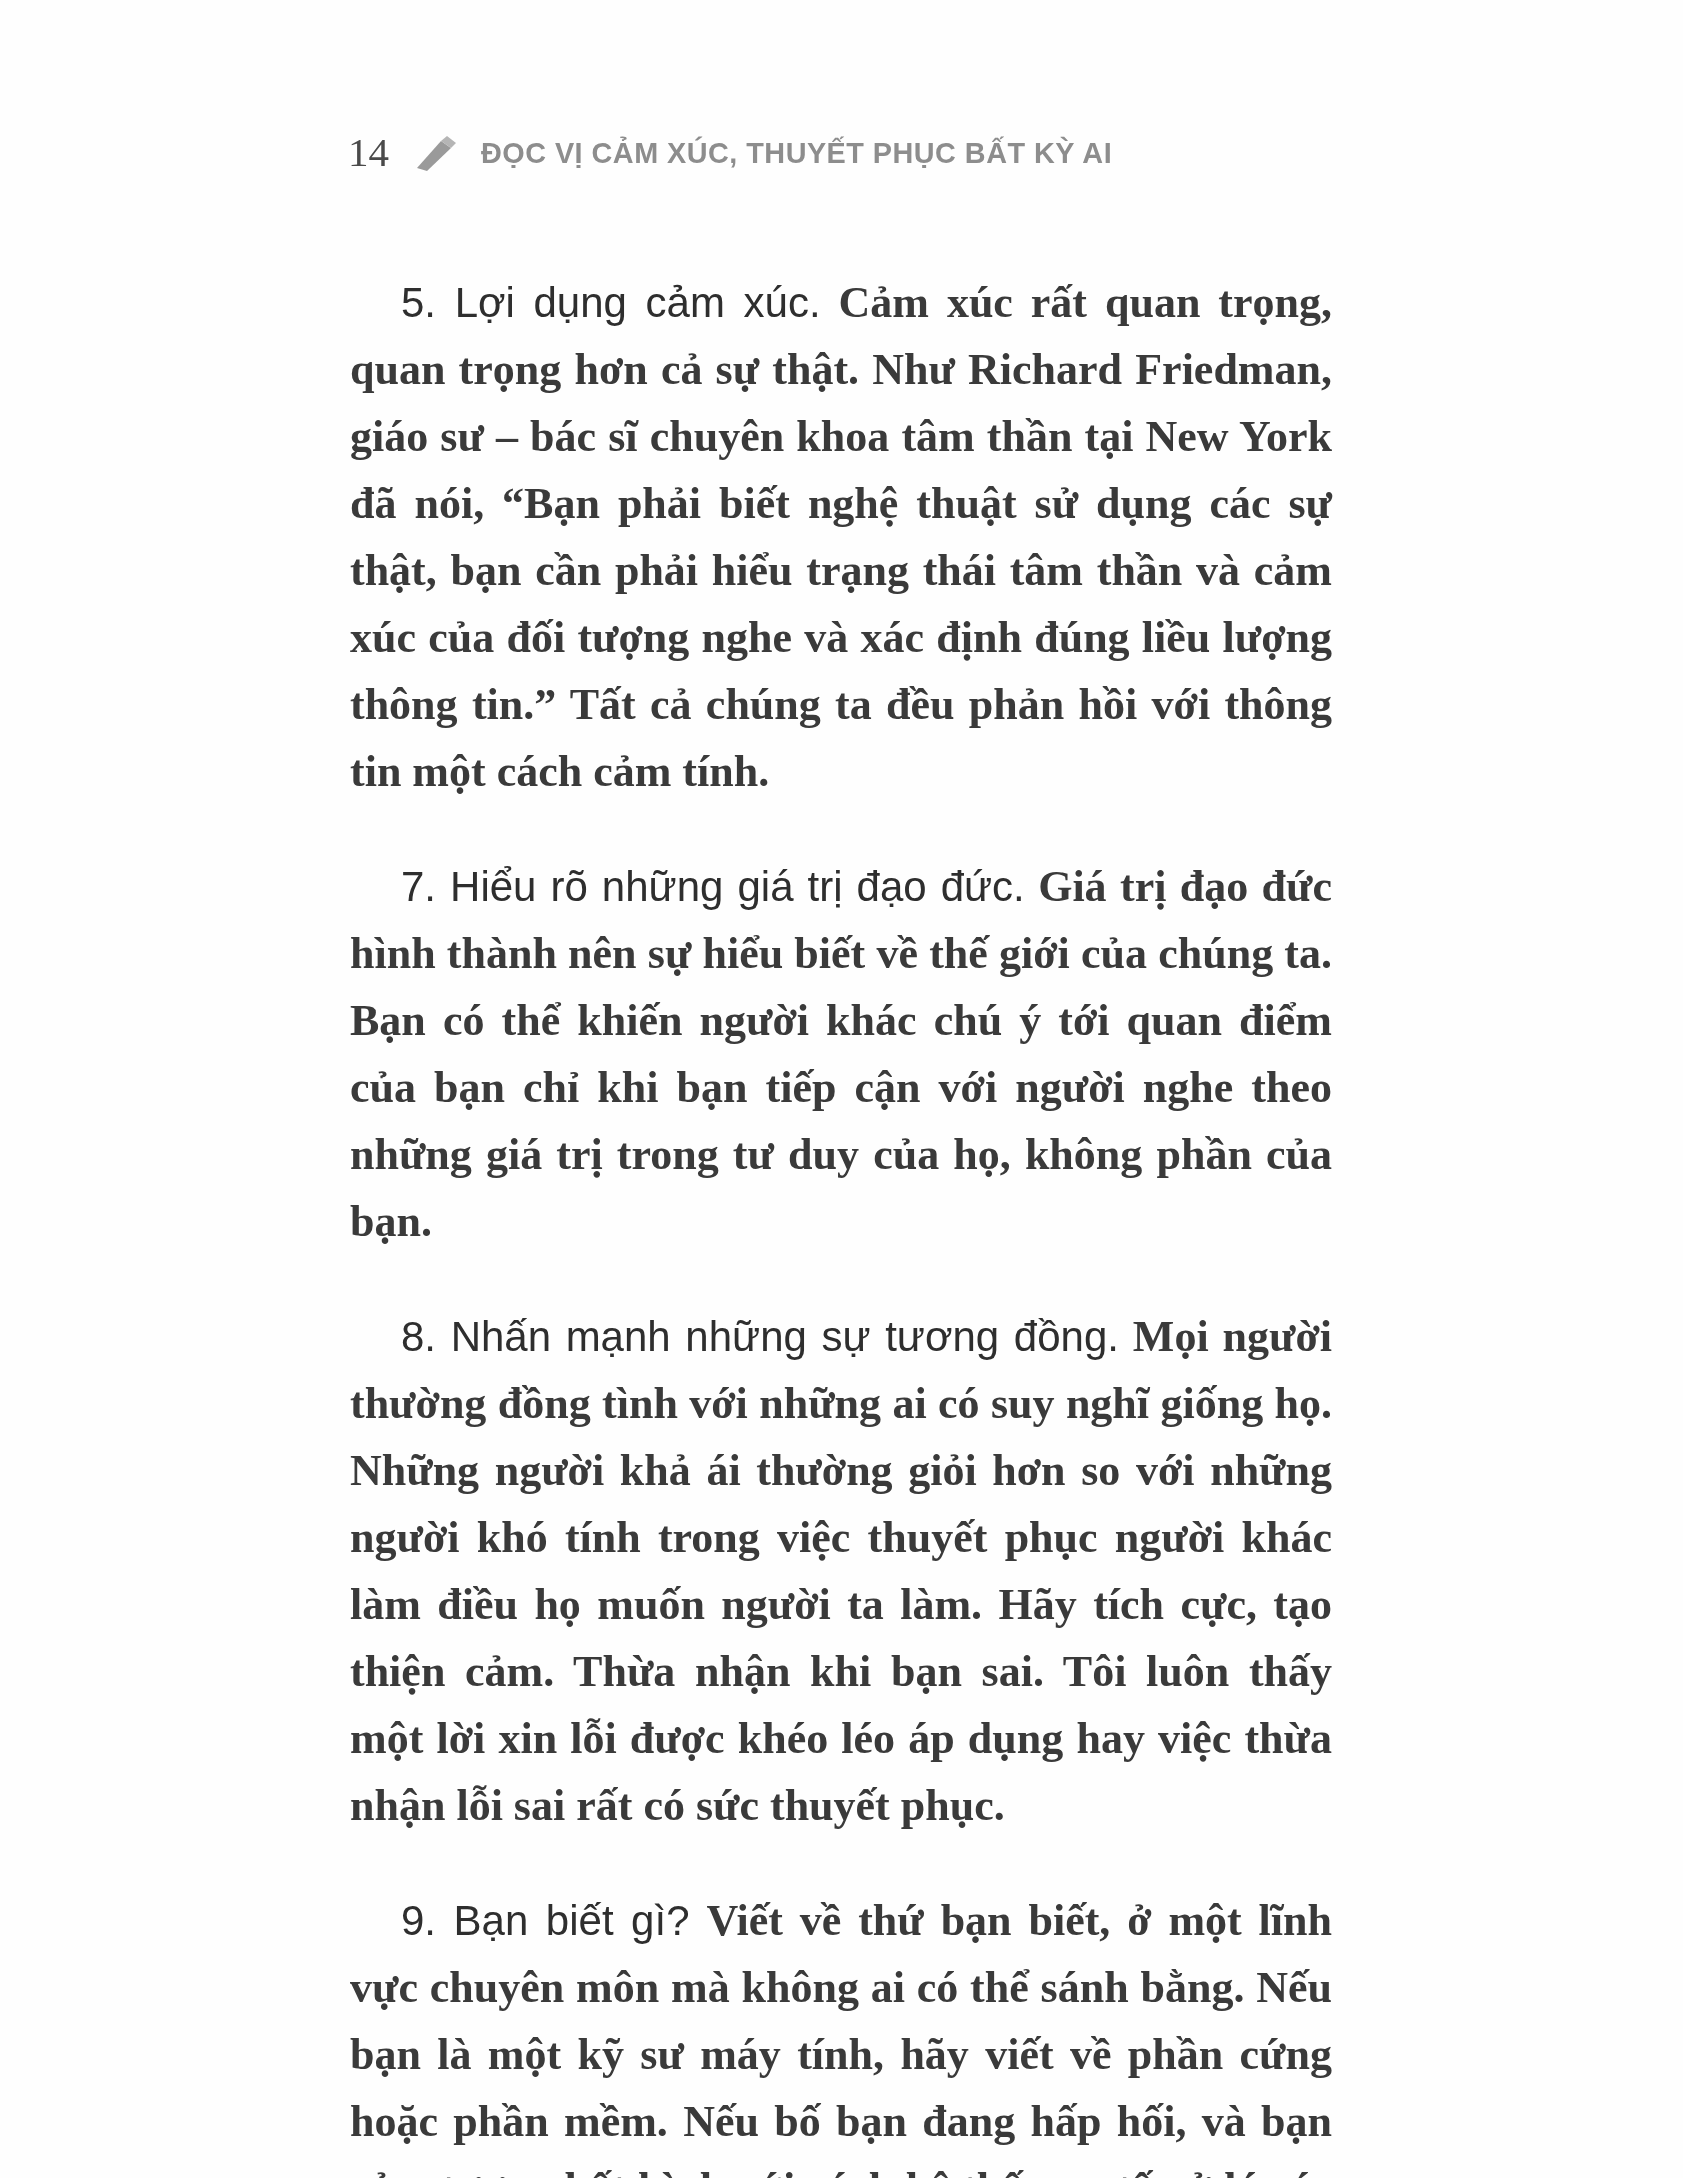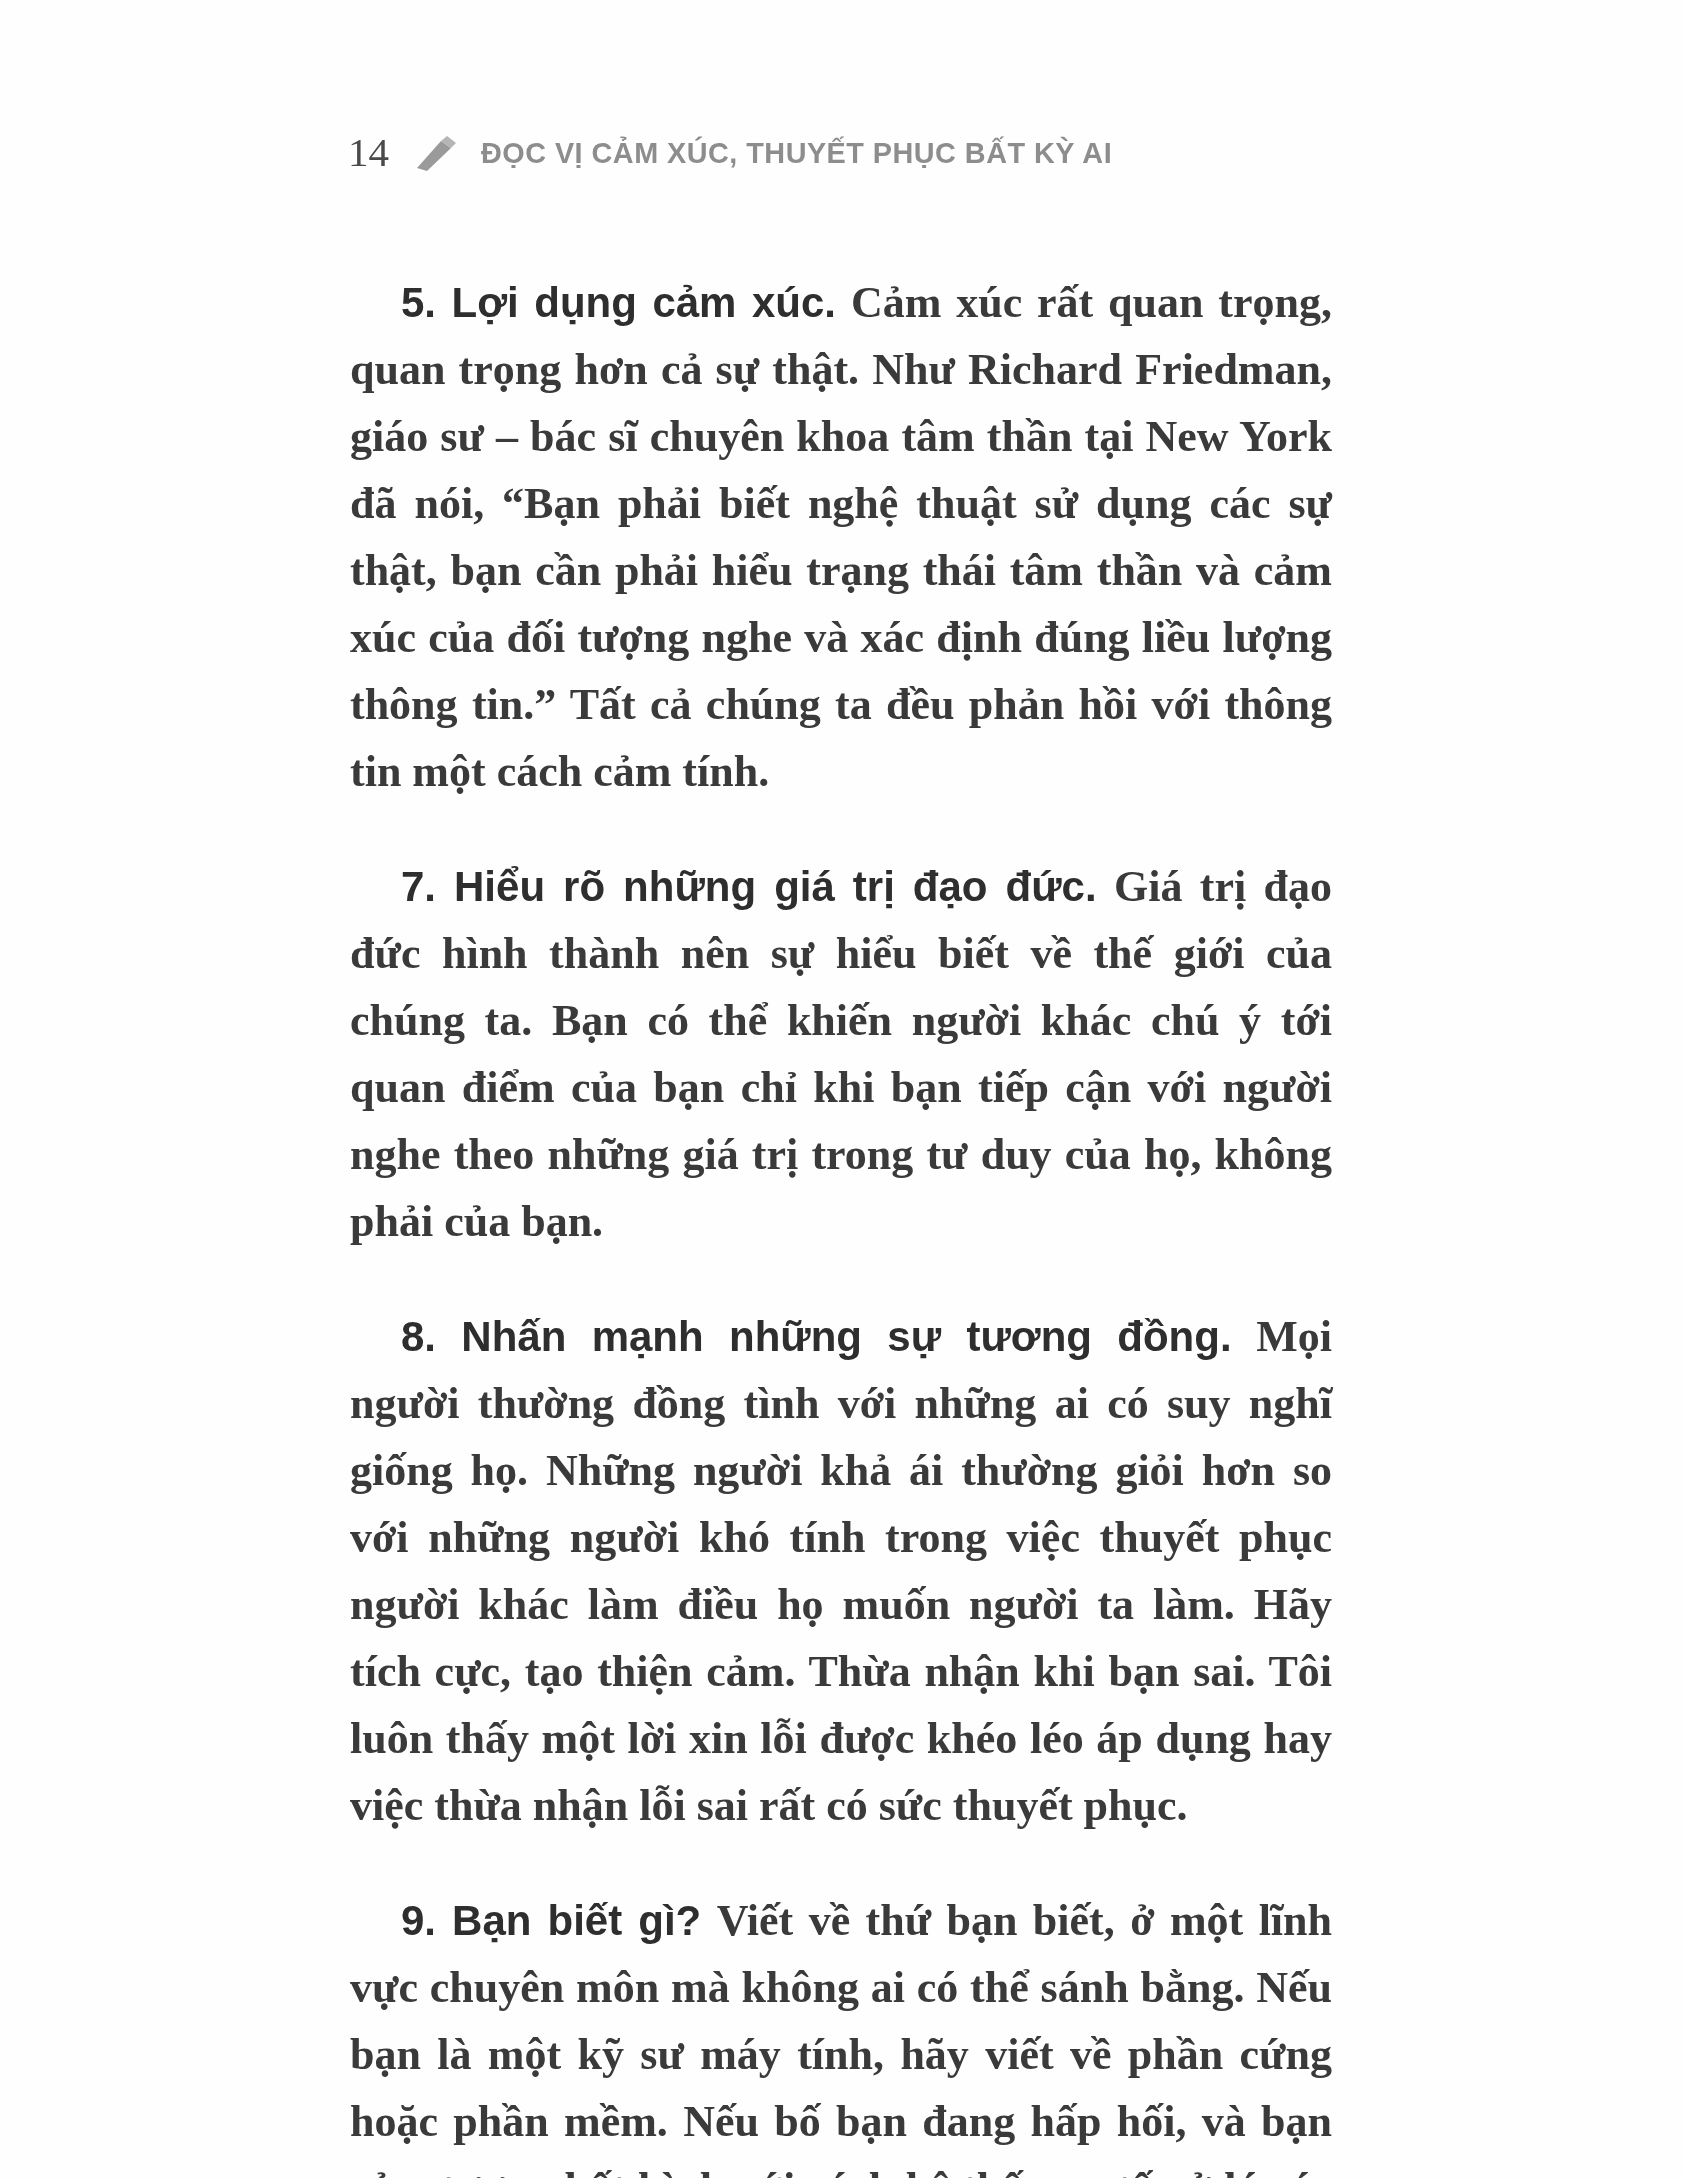--- a/index.html
+++ b/index.html
@@ -67,21 +67,21 @@
   .para {
     margin: 0 0 48px 0;
     font-size: 44px;
     line-height: 67px;
     color: #3a3a3a;
     text-indent: 51px;
   }
   .para:last-child { margin-bottom: 0; }
   .para-heading {
     font-family: "Liberation Sans", sans-serif;
-    font-weight: 700;
+    font-weight: 400;
     font-size: 42px;
     color: #2e2e2e;
     letter-spacing: 0px;
   }
   .para-body {
     font-family: "Liberation Serif", serif;
     font-weight: bold;
   }
 </style>
 </head>
@@ -102,21 +102,21 @@
 
   <main class="content">
 
     <p class="para">
       <span class="para-heading">5. Lợi dụng cảm xúc.</span>
       <span class="para-body">Cảm xúc rất quan trọng, quan trọng hơn cả sự thật. Như Richard Friedman, giáo sư – bác sĩ chuyên khoa tâm thần tại New York đã nói, “Bạn phải biết nghệ thuật sử dụng các sự thật, bạn cần phải hiểu trạng thái tâm thần và cảm xúc của đối tượng nghe và xác định đúng liều lượng thông tin.” Tất cả chúng ta đều phản hồi với thông tin một cách cảm tính.</span>
     </p>
 
     <p class="para">
       <span class="para-heading">7. Hiểu rõ những giá trị đạo đức.</span>
-      <span class="para-body">Giá trị đạo đức hình thành nên sự hiểu biết về thế giới của chúng ta. Bạn có thể khiến người khác chú ý tới quan điểm của bạn chỉ khi bạn tiếp cận với người nghe theo những giá trị trong tư duy của họ, không phải của bạn.</span>
+      <span class="para-body">Giá trị đạo đức hình thành nên sự hiểu biết về thế giới của chúng ta. Bạn có thể khiến người khác chú ý tới quan điểm của bạn chỉ khi bạn tiếp cận với người nghe theo những giá trị trong tư duy của họ, không phần của bạn.</span>
     </p>
 
     <p class="para">
       <span class="para-heading">8. Nhấn mạnh những sự tương đồng.</span>
       <span class="para-body">Mọi người thường đồng tình với những ai có suy nghĩ giống họ. Những người khả ái thường giỏi hơn so với những người khó tính trong việc thuyết phục người khác làm điều họ muốn người ta làm. Hãy tích cực, tạo thiện cảm. Thừa nhận khi bạn sai. Tôi luôn thấy một lời xin lỗi được khéo léo áp dụng hay việc thừa nhận lỗi sai rất có sức thuyết phục.</span>
     </p>
 
     <p class="para">
       <span class="para-heading">9. Bạn biết gì?</span>
       <span class="para-body">Viết về thứ bạn biết, ở một lĩnh vực chuyên môn mà không ai có thể sánh bằng. Nếu bạn là một kỹ sư máy tính, hãy viết về phần cứng hoặc phần mềm. Nếu bố bạn đang hấp hối, và bạn cảm tương bất bình với cách hệ thống y tế xử lý các trường</span>

